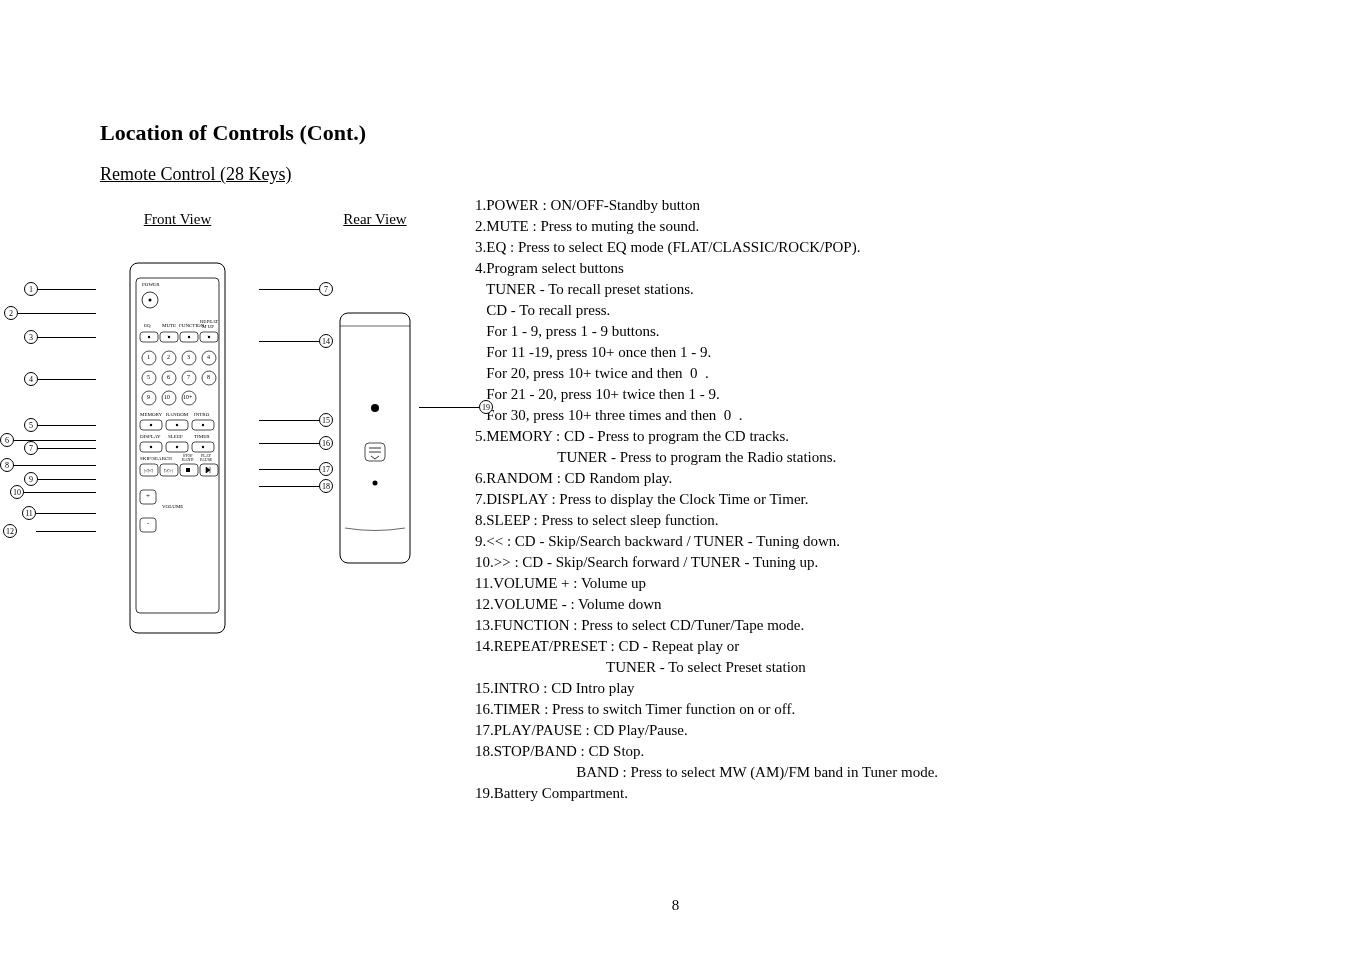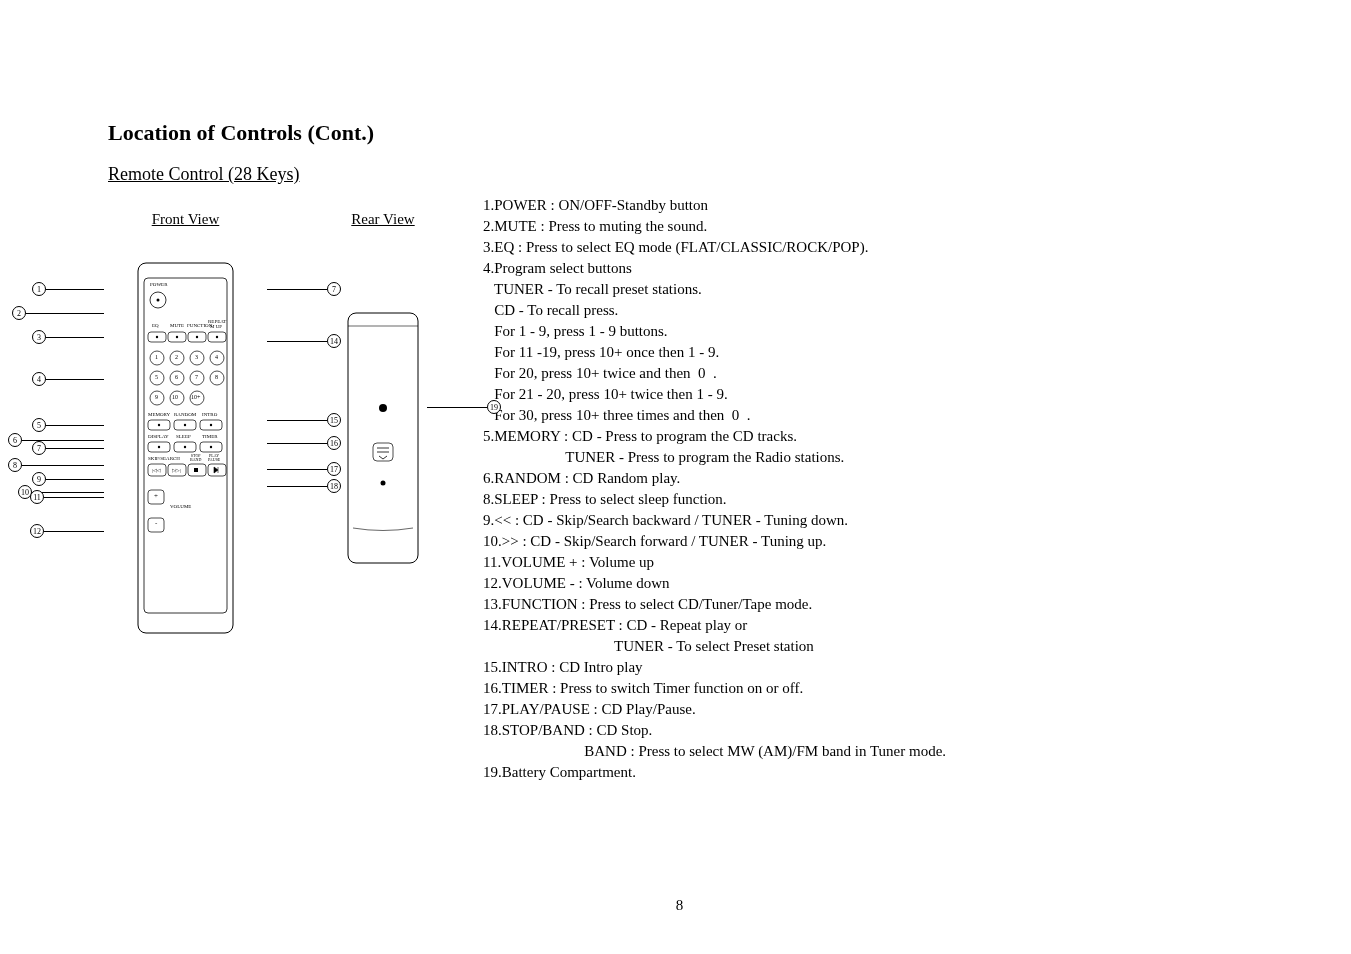--- a/index.html
+++ b/index.html
@@ -8,21 +8,20 @@
       background: #fff;
       width: 1351px;
       height: 954px;
       position: relative;
       color: #000;
     }
     .page {
       padding: 120px 100px 32px 100px;
       position: relative;
       height: 100%;
-      margin-left: 8px;
     }
     .title {
       font-size: 22px;
       font-weight: bold;
       margin-bottom: 18px;
     }
     .subtitle {
       font-size: 18px;
       text-decoration: underline;
       margin-bottom: 20px;
@@ -242,25 +241,25 @@
               <div class="callout-line" style="width:82px;"></div>
             </div>
           <div class="callout-left" style="top:214px;">
               <div class="callout-num">9</div>
               <div class="callout-line" style="width:58px;"></div>
             </div>
           <div class="callout-left" style="top:227px;">
               <div class="callout-num">10</div>
               <div class="callout-line" style="width:72px;"></div>
             </div>
-          <div class="callout-left" style="top:232px;">
+          <div class="callout-left" style="top:248px;">
               <div class="callout-num">11</div>
               <div class="callout-line" style="width:60px;"></div>
             </div>
-          <div class="callout-left" style="top:266px;">
+          <div class="callout-left" style="top:266px;gap:19px;">
               <div class="callout-num">12</div>
               <div class="callout-line" style="width:60px;"></div>
             </div>
           
           <div class="callout-right" style="top:24px;">
               <div class="callout-line" style="width:60px;"></div>
               <div class="callout-num">7</div>
             </div>
           <div class="callout-right" style="top:76px;">
               <div class="callout-line" style="width:60px;"></div>
@@ -316,20 +315,21 @@
       <div class="desc-line">   TUNER - To recall preset stations.</div>
       <div class="desc-line">   CD - To recall press.</div>
       <div class="desc-line">   For 1 - 9, press 1 - 9 buttons.</div>
       <div class="desc-line">   For 11 -19, press 10+ once then 1 - 9.</div>
       <div class="desc-line">   For 20, press 10+ twice and then  0  .</div>
       <div class="desc-line">   For 21 - 20, press 10+ twice then 1 - 9.</div>
       <div class="desc-line">   For 30, press 10+ three times and then  0  .</div>
       <div class="desc-line">5.MEMORY : CD - Press to program the CD tracks.</div>
       <div class="desc-line">                      TUNER - Press to program the Radio stations.</div>
       <div class="desc-line">6.RANDOM : CD Random play.</div>
+      <div class="desc-line">7.DISPLAY : Press to display the Clock Time or Timer.</div>
       <div class="desc-line">8.SLEEP : Press to select sleep function.</div>
       <div class="desc-line">9.&lt;&lt; : CD - Skip/Search backward / TUNER - Tuning down.</div>
       <div class="desc-line">10.&gt;&gt; : CD - Skip/Search forward / TUNER - Tuning up.</div>
       <div class="desc-line">11.VOLUME + : Volume up</div>
       <div class="desc-line">12.VOLUME - : Volume down</div>
       <div class="desc-line">13.FUNCTION : Press to select CD/Tuner/Tape mode.</div>
       <div class="desc-line">14.REPEAT/PRESET : CD - Repeat play or</div>
       <div class="desc-line">                                   TUNER - To select Preset station</div>
       <div class="desc-line">15.INTRO : CD Intro play</div>
       <div class="desc-line">16.TIMER : Press to switch Timer function on or off.</div>

